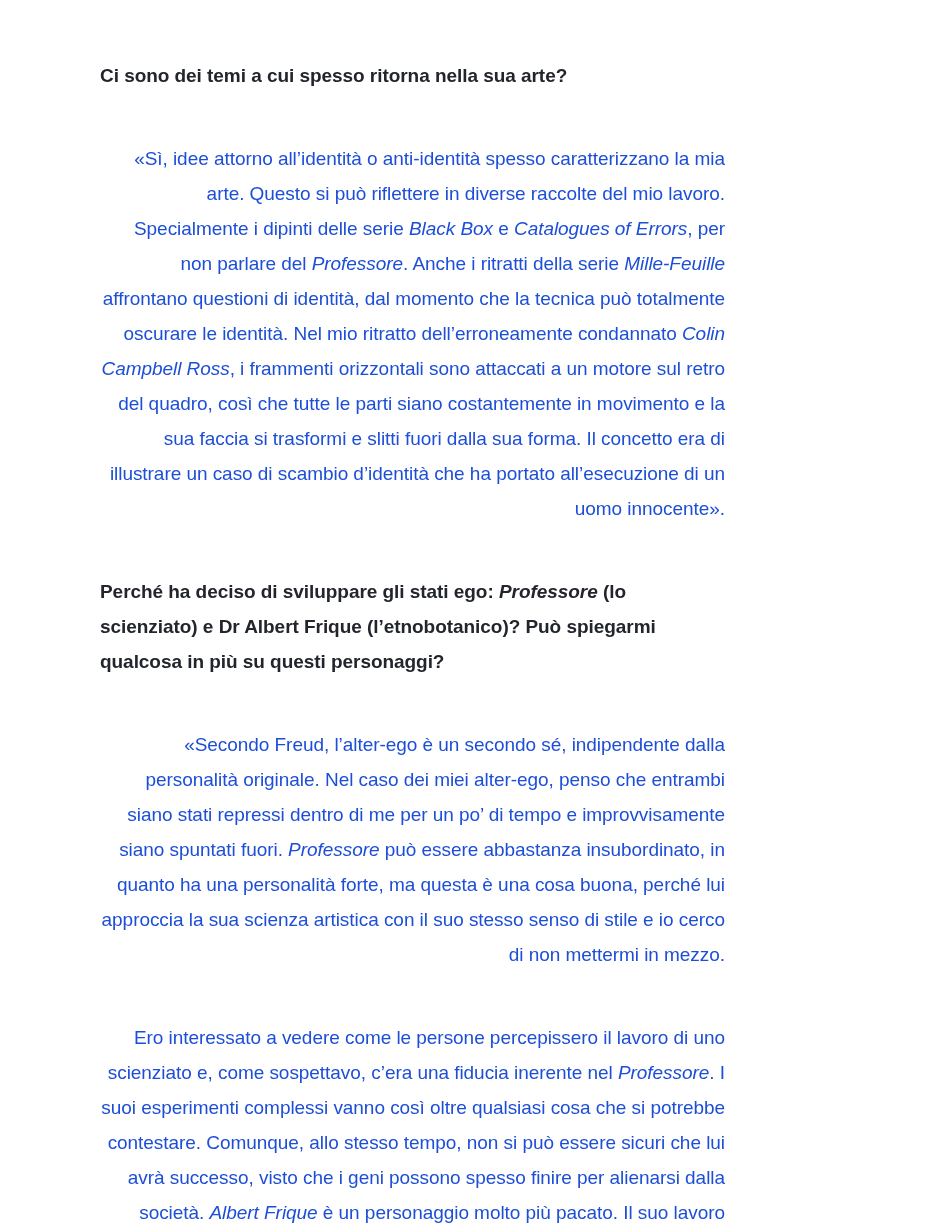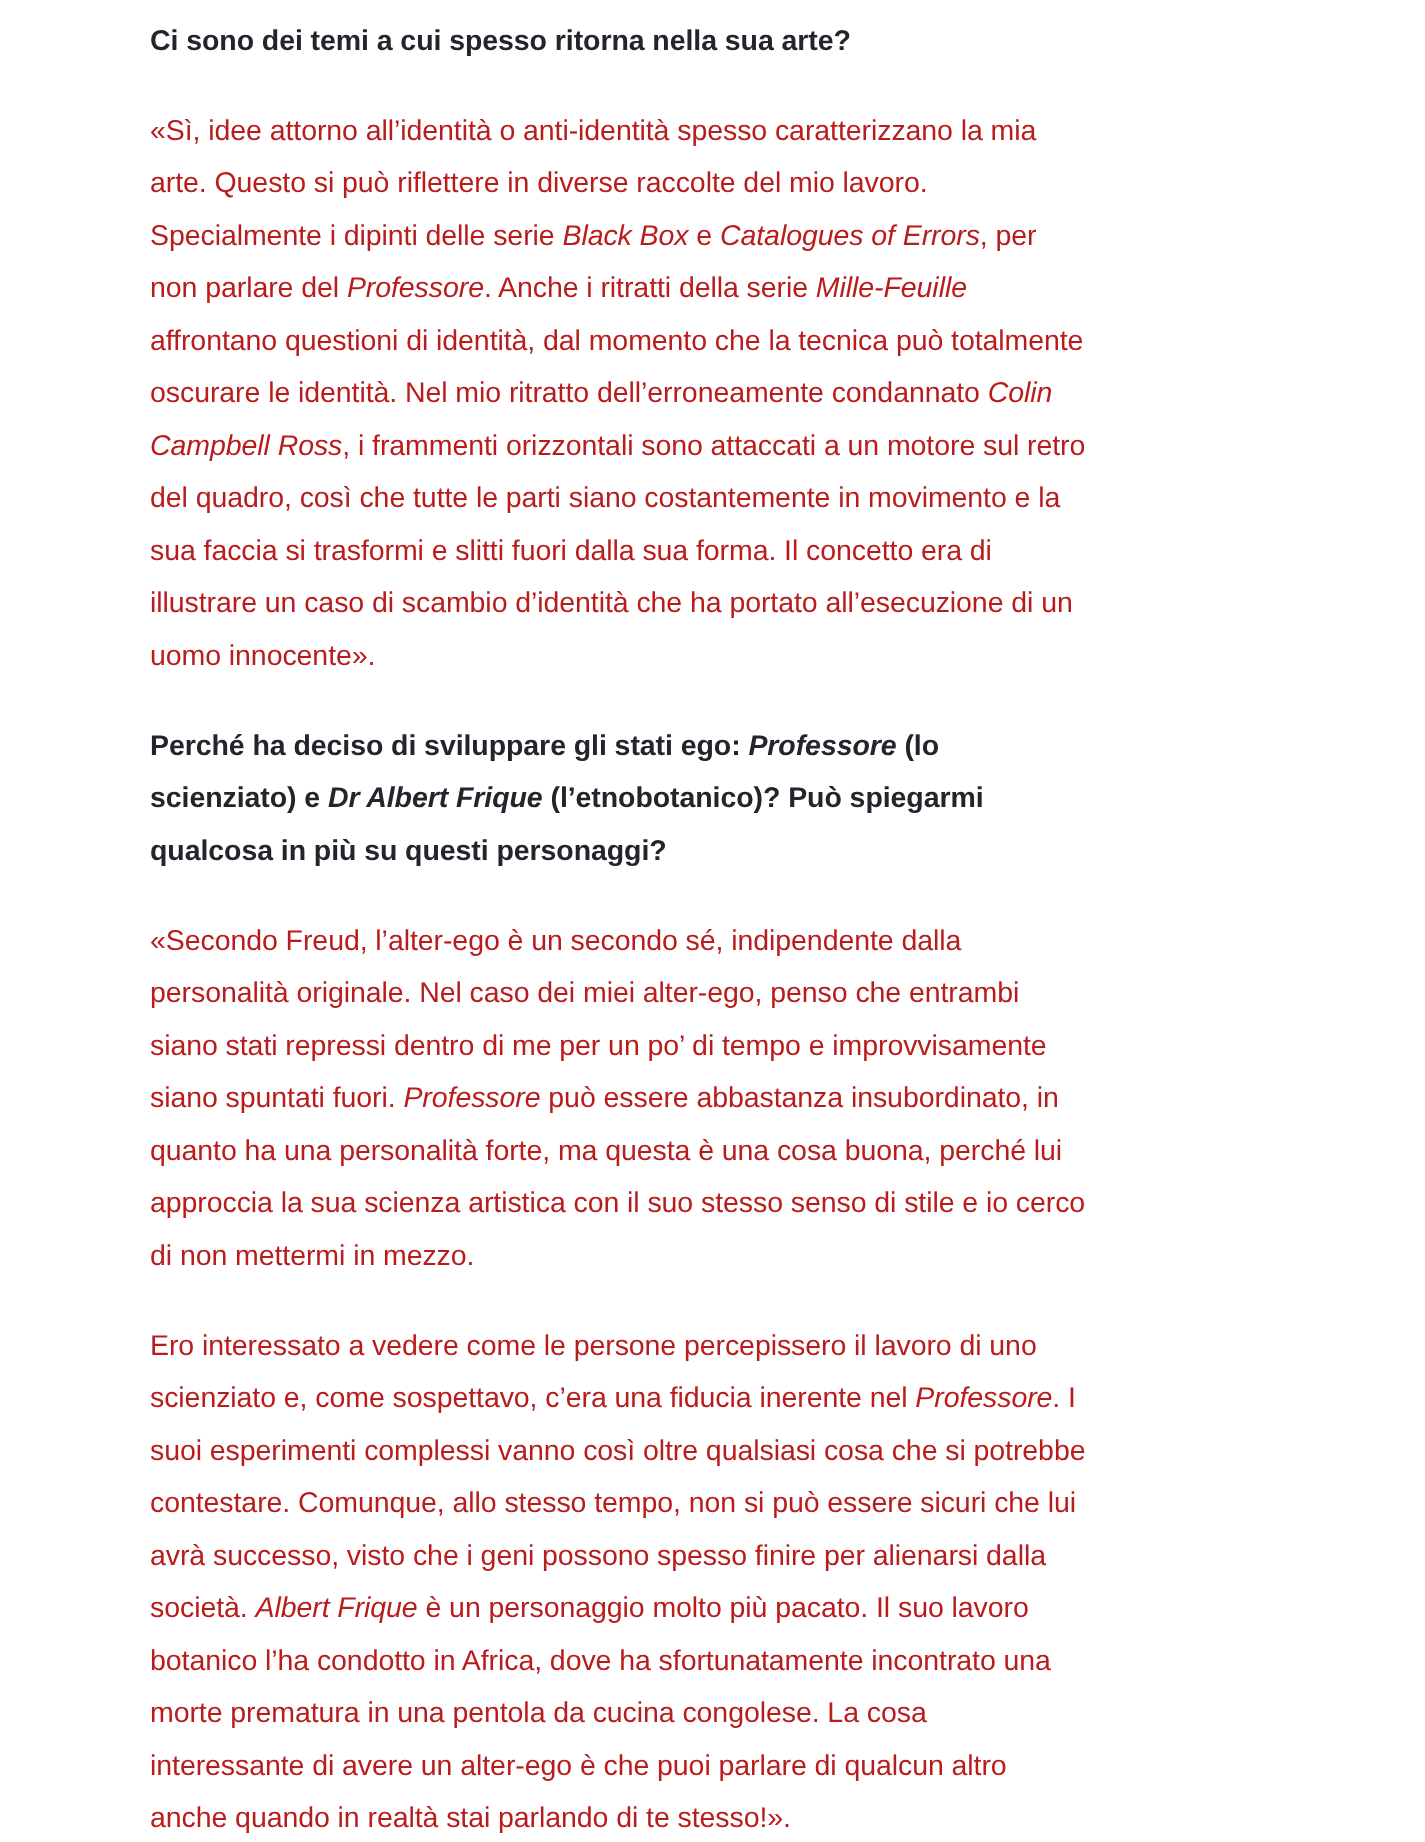--- a/index.html
+++ b/index.html
@@ -27,37 +27,39 @@
     margin: 0;
     letter-spacing: -0.05px;
     color: #22252b;
   }
   .article-paragraph {
     font-size: 19px;
     font-weight: normal;
     line-height: 35px;
     margin: 0;
     letter-spacing: -0.05px;
-    color: #b91c1c;
+    color: #1d4ed8;
+    text-align: right;
   }
   .block {
     margin-bottom: 25px;
+    margin-top: 48px;
   }
   .block:last-child {
     margin-bottom: 0;
   }
   .spacer-top {
     height: 10px;
   }
 </style>
 </head>
 <body>
 
 <div class="page">
   <div class="spacer-top"></div>
   <div id="content">
       <p class="block article-heading"><span>Ci sono dei temi a cui spesso ritorna nella sua arte?</span></p>
       <p class="block article-paragraph"><span>«Sì, idee attorno all’identità o anti-identità spesso caratterizzano la mia arte. Questo si può riflettere in diverse raccolte del mio lavoro. Specialmente i dipinti delle serie </span><span style="font-style: italic;">Black Box</span><span> e </span><span style="font-style: italic;">Catalogues of Errors</span><span>, per non parlare del </span><span style="font-style: italic;">Professore</span><span>. Anche i ritratti della serie </span><span style="font-style: italic;">Mille-Feuille</span><span> affrontano questioni di identità, dal momento che la tecnica può totalmente oscurare le identità. Nel mio ritratto dell’erroneamente condannato </span><span style="font-style: italic;">Colin Campbell Ross</span><span>, i frammenti orizzontali sono attaccati a un motore sul retro del quadro, così che tutte le parti siano costantemente in movimento e la sua faccia si trasformi e slitti fuori dalla sua forma. Il concetto era di illustrare un caso di scambio d’identità che ha portato all’esecuzione di un uomo innocente».</span></p>
-      <p class="block article-heading"><span>Perché ha deciso di sviluppare gli stati ego: </span><span style="font-style: italic; font-weight: bold;">Professore</span><span> (lo scienziato) e </span><span style="font-style: italic; font-weight: bold;">Dr Albert Frique</span><span> (l’etnobotanico)? Può spiegarmi qualcosa in più su questi personaggi?</span></p>
+      <p class="block article-heading"><span>Perché ha deciso di sviluppare gli stati ego: </span><span style="font-style: italic; font-weight: bold;">Professore</span><span> (lo scienziato) e </span><span style="font-weight: bold;">Dr Albert Frique</span><span> (l’etnobotanico)? Può spiegarmi qualcosa in più su questi personaggi?</span></p>
       <p class="block article-paragraph"><span>«Secondo Freud, l’alter-ego è un secondo sé, indipendente dalla personalità originale. Nel caso dei miei alter-ego, penso che entrambi siano stati repressi dentro di me per un po’ di tempo e improvvisamente siano spuntati fuori. </span><span style="font-style: italic;">Professore</span><span> può essere abbastanza insubordinato, in quanto ha una personalità forte, ma questa è una cosa buona, perché lui approccia la sua scienza artistica con il suo stesso senso di stile e io cerco di non mettermi in mezzo.</span></p>
       <p class="block article-paragraph"><span>Ero interessato a vedere come le persone percepissero il lavoro di uno scienziato e, come sospettavo, c’era una fiducia inerente nel </span><span style="font-style: italic;">Professore</span><span>. I suoi esperimenti complessi vanno così oltre qualsiasi cosa che si potrebbe contestare. Comunque, allo stesso tempo, non si può essere sicuri che lui avrà successo, visto che i geni possono spesso finire per alienarsi dalla società. </span><span style="font-style: italic;">Albert Frique</span><span> è un personaggio molto più pacato. Il suo lavoro botanico l’ha condotto in Africa, dove ha sfortunatamente incontrato una morte prematura in una pentola da cucina congolese. La cosa interessante di avere un alter-ego è che puoi parlare di qualcun altro anche quando in realtà stai parlando di te stesso!».</span></p>
     </div>
 </div>
 
 </body></html>

